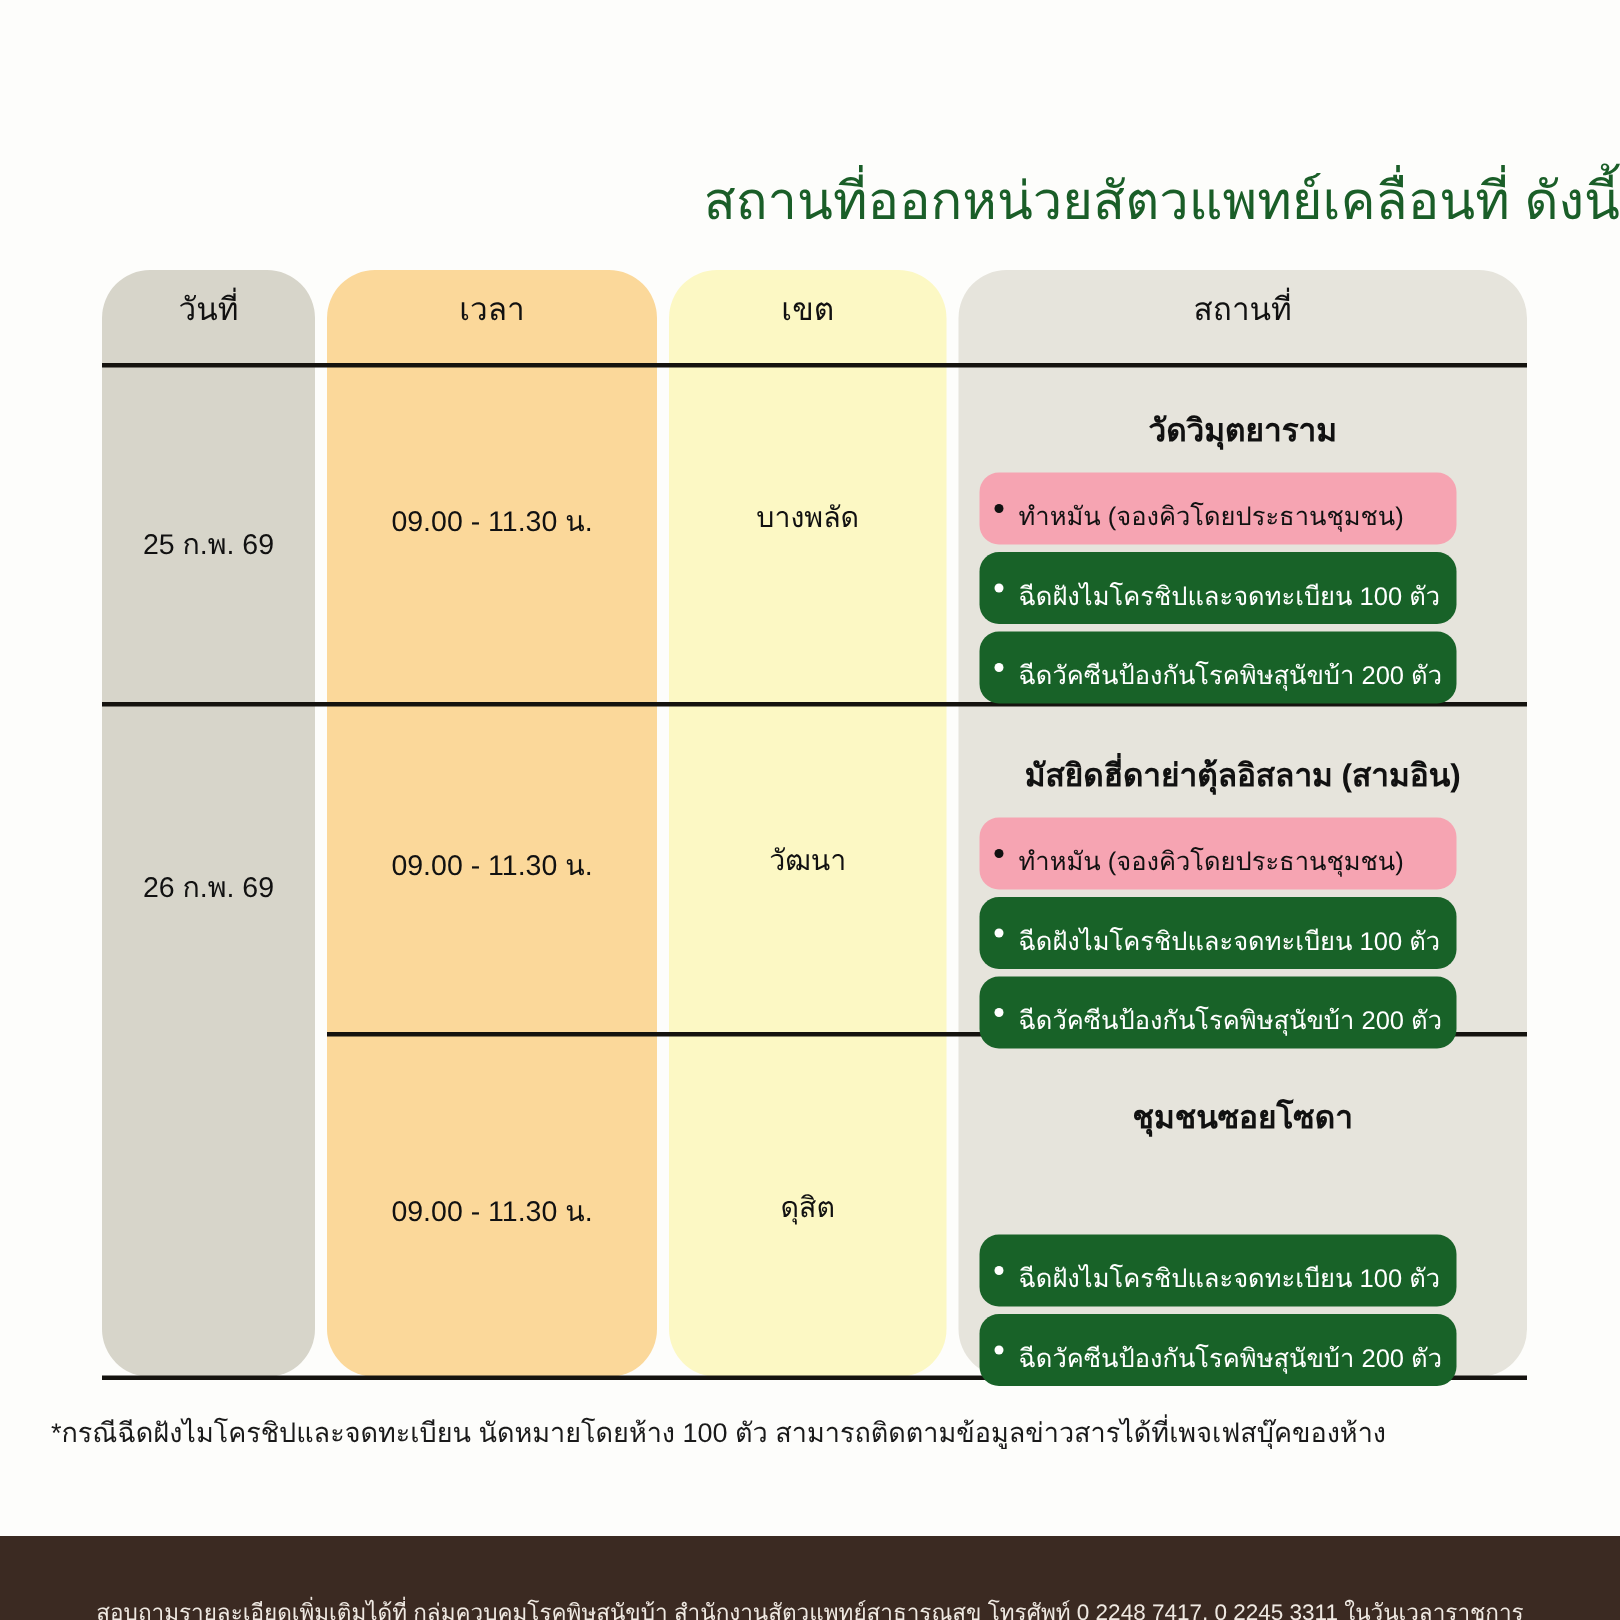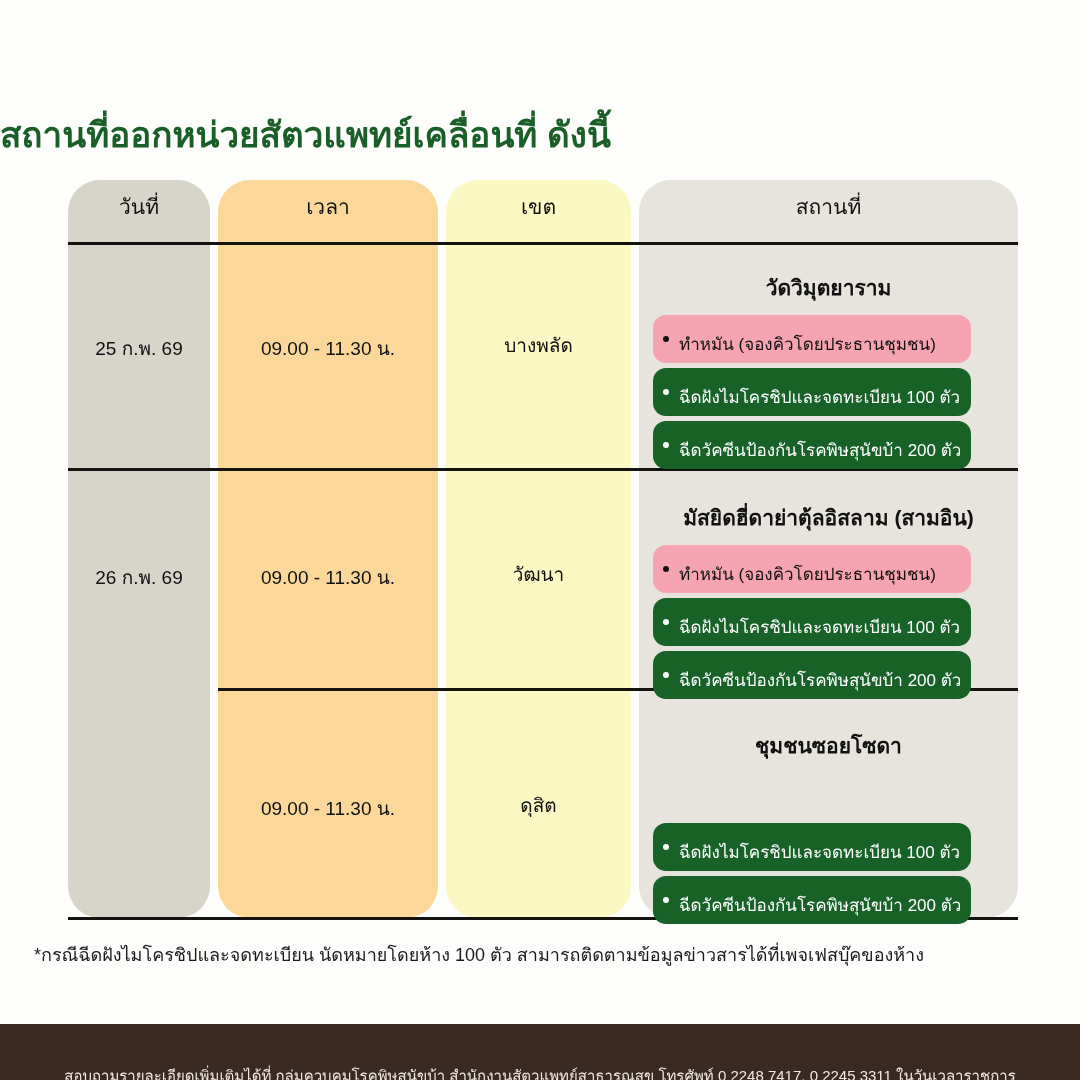--- a/index.html
+++ b/index.html
@@ -14,23 +14,23 @@
     overflow: hidden;
     position: relative;
   }
 
   
   .title {
     position: absolute;
     left: 0;
     top: 116px;
     width: 1080px;
-    text-align: left;
+    text-align: right;
     font-size: 35px;
-    font-weight: bold;
+    font-weight: normal;
     color: #1a5e28;
     letter-spacing: 0px;
     line-height: 1.1;
   }
 
   
   .table {
     position: absolute;
     left: 68px;
     top: 180px;
@@ -78,21 +78,21 @@
   .rule-bottom { left: 0px;   top: 737px; width: 950px; }
 
   
   .cell {
     position: absolute;
     text-align: center;
     font-size: 19px;
     color: #111;
     line-height: 1.3;
   }
-  .cell-date  { left: 0px;   width: 142px; }
+  .cell-date  { left: 0px;   width: 142px; margin-top: 15px; }
   .cell-time  { left: 150px; width: 220px; }
   .cell-zone  { left: 378px; width: 185px; }
 
   .place-cell {
     position: absolute;
     left: 571px;
     width: 379px;
     box-sizing: border-box;
     padding: 0 14px;
   }

